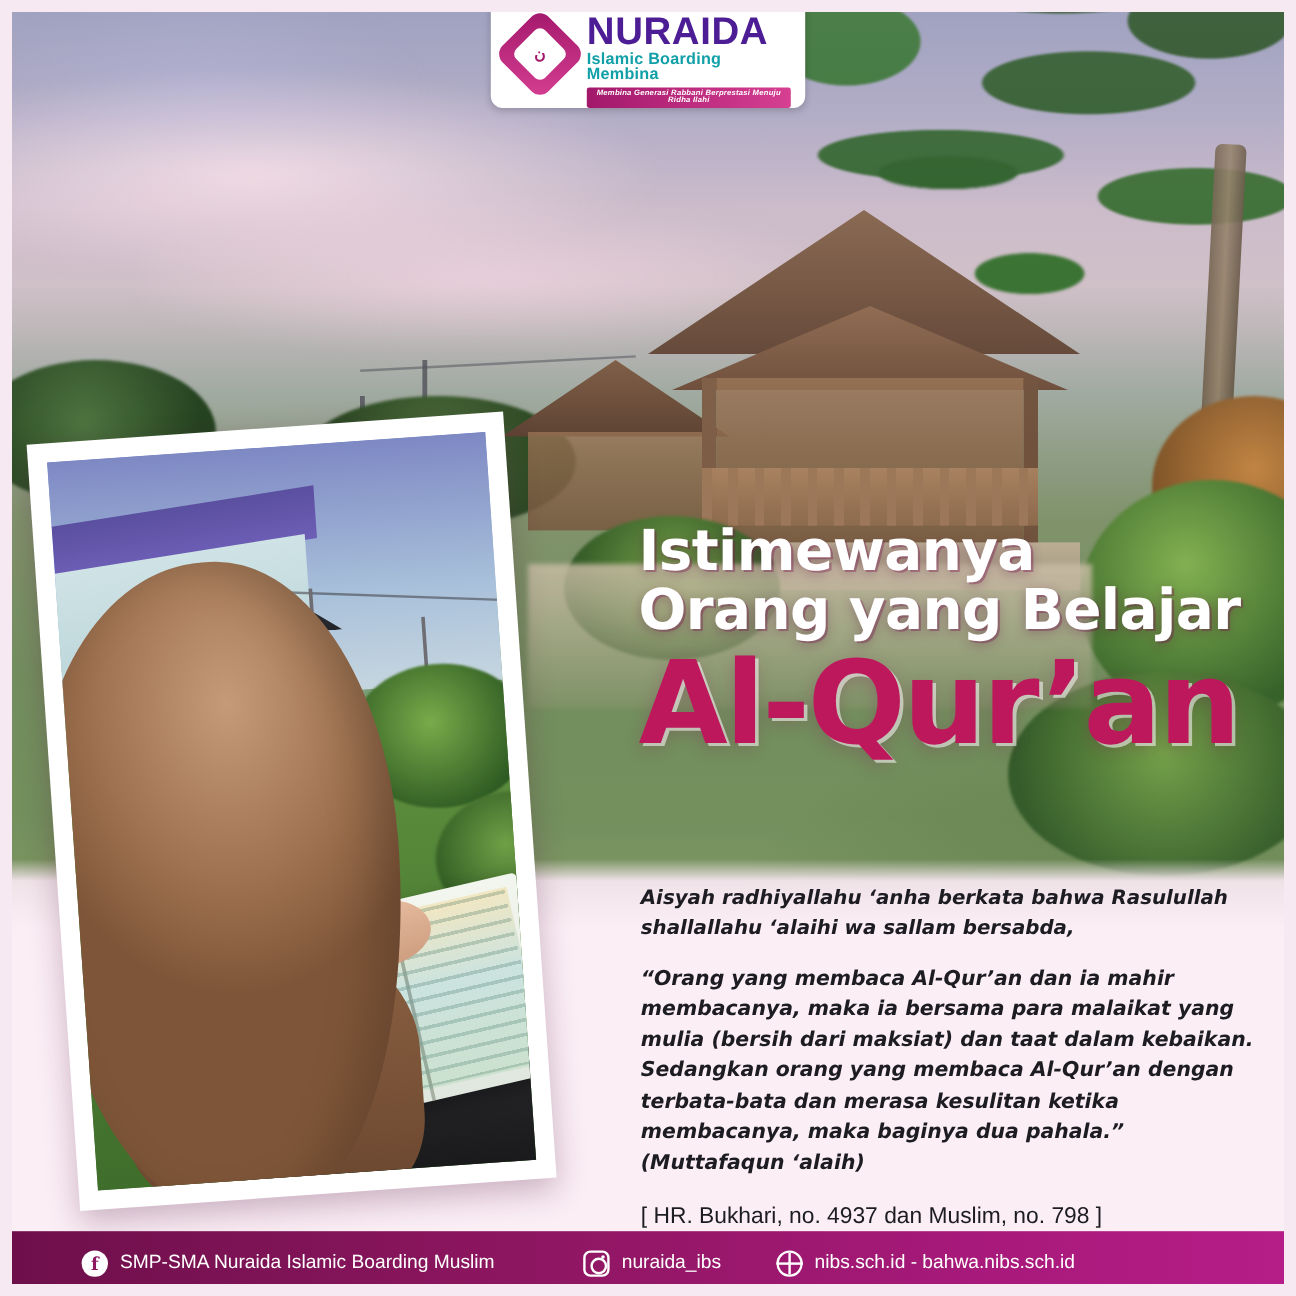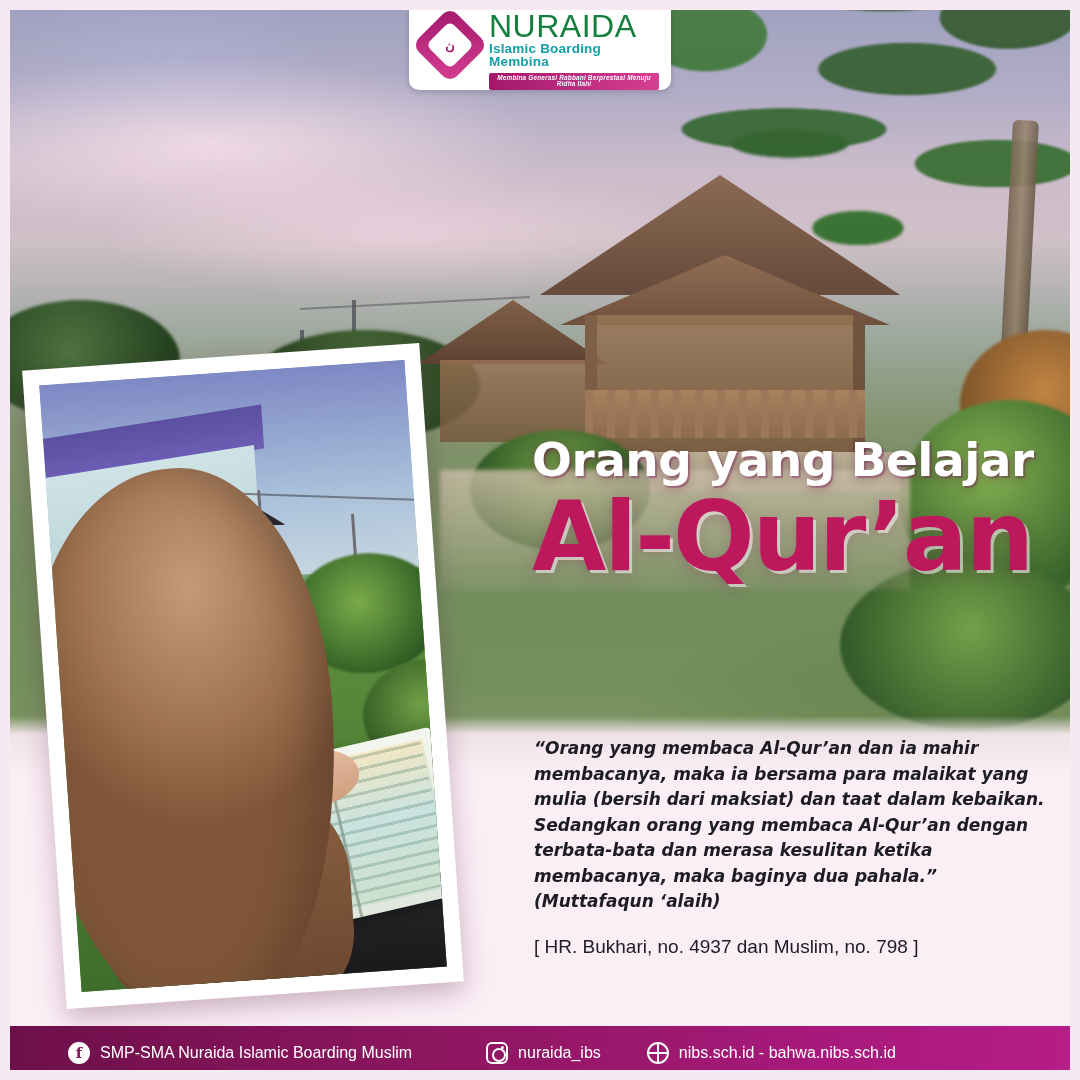--- a/index.html
+++ b/index.html
@@ -194,21 +194,21 @@
   .logo-mark .crest {
     position: absolute; left: 50%; top: 50%; transform: translate(-50%,-50%);
     font-size: 13px; color: #a2186b; font-weight: bold; letter-spacing: -1px;
   }
   .logo-text { display: flex; flex-direction: column; line-height: 1; }
   .logo-smp {
     font-size: 11px; font-weight: bold; color: #701a75; letter-spacing: 1px;
     font-style: italic; padding-left: 2px;
   }
   .logo-name {
-    font-size: 32px; font-weight: normal; color: #15803d; letter-spacing: 0.5px;
+    font-size: 32px; font-weight: bold; color: #4c1d95; letter-spacing: 0.5px;
     line-height: .95;
   }
   .logo-sub {
     font-size: 13.5px; color: #12a0a8; font-weight: bold; letter-spacing: .2px;
   }
   .logo-tag {
     margin-top: 4px;
     background: linear-gradient(90deg,#a2186b,#d63f92);
     color: #fff; font-size: 6.4px; font-style: italic; font-weight: bold;
     padding: 2px 6px; border-radius: 2px; letter-spacing: .2px;
@@ -452,25 +452,27 @@
         <div class="ph-quran-lines"></div>
         <div class="ph-quran-tint"></div>
       </div>
       <div class="ph-hand"></div>
       <div class="ph-sleeve"></div>
       <div class="ph-hijab"></div>
     </div>
   </div>
 
   <div class="headline">
+    <div class="hl-1">Istimewanya</div>
     <div class="hl-2">Orang yang Belajar</div>
     <div class="hl-3">Al-Qur’an</div>
   </div>
 
   <div class="hadith">
+    <p>Aisyah radhiyallahu ‘anha berkata bahwa Rasulullah shallallahu ‘alaihi wa sallam bersabda,</p>
     <p class="quote">“Orang yang membaca Al-Qur’an dan ia mahir membacanya, maka ia bersama para malaikat yang mulia (bersih dari maksiat) dan taat dalam kebaikan. Sedangkan orang yang membaca Al-Qur’an dengan terbata-bata dan merasa kesulitan ketika membacanya, maka baginya dua pahala.” (Muttafaqun ‘alaih)</p>
     <p class="ref">[ HR. Bukhari, no. 4937 dan Muslim, no. 798 ]</p>
   </div>
 
   <div class="logo-badge">
     <div class="logo-mark">
       <div class="diamond"></div>
       <div class="diamond-in"></div>
       <div class="crest">ن</div>
     </div>

